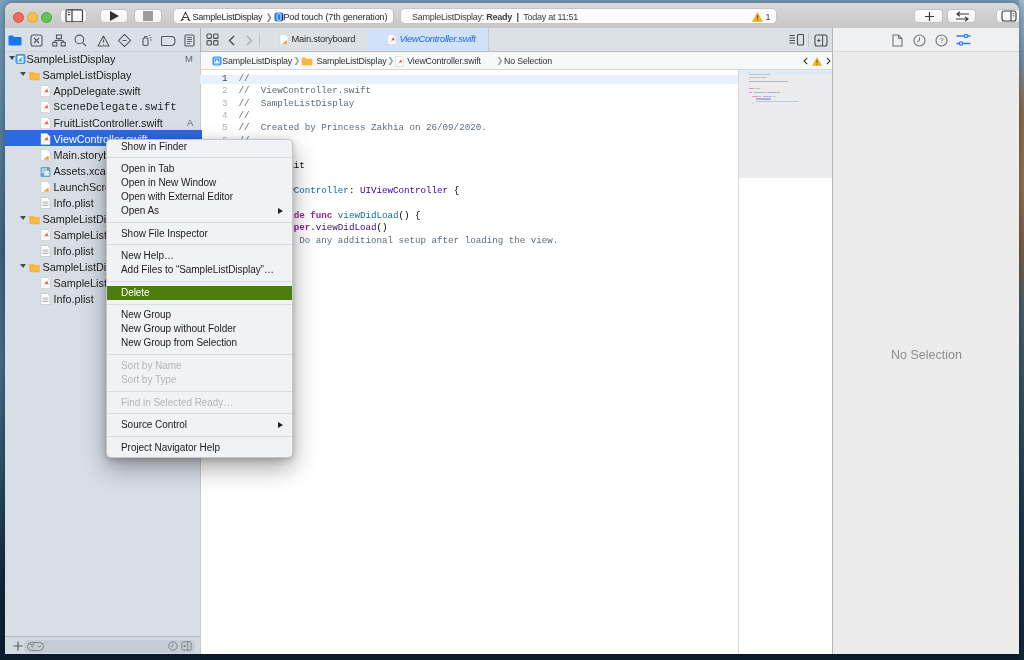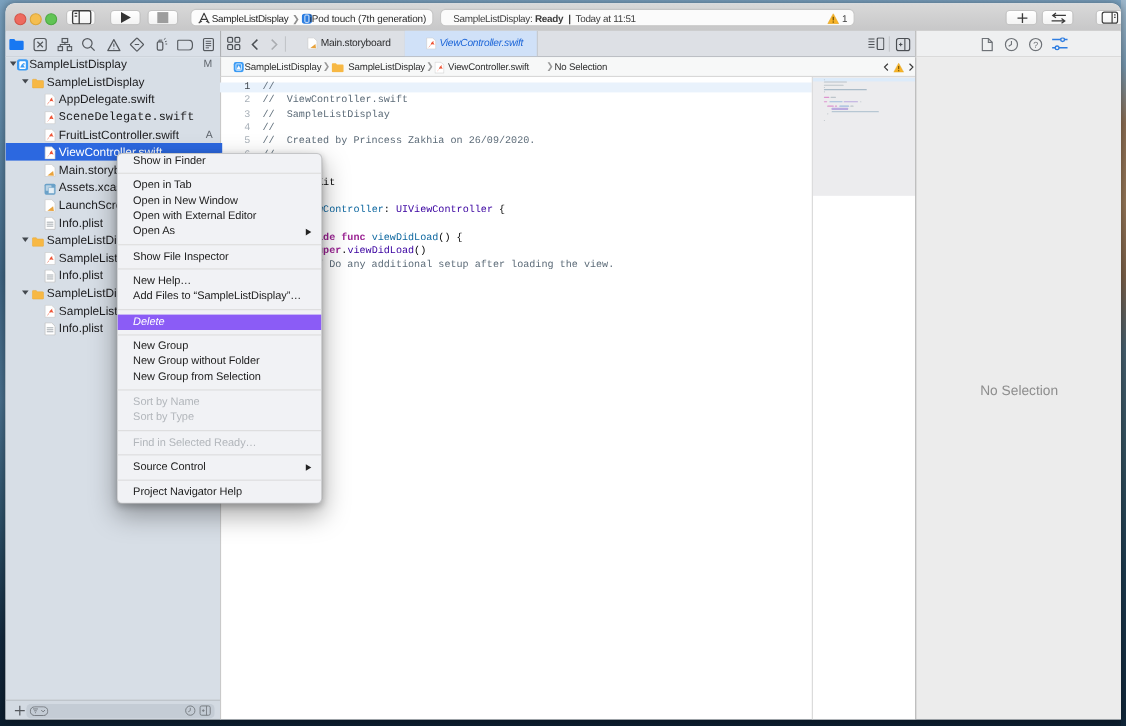--- a/index.html
+++ b/index.html
@@ -45,21 +45,21 @@
   .minimap{left:733px;top:67px;width:94px;height:584px;background:#fff;border-left:1px solid #d7d7d7;box-sizing:border-box;}
   .mmgray{position:absolute;left:0;top:0;width:94px;height:108px;background:#ececee;}
   .mmband{position:absolute;left:0;top:1.4px;width:94px;height:2.6px;background:#dcebfa;}
   .mbar{position:absolute;height:1.2px;border-radius:0.5px;opacity:0.68;}
   
   .insp{left:827px;top:49px;width:187px;height:602px;background:#ececec;border-left:1px solid #b4b4b4;box-sizing:border-box;}
   
   .menu{left:100.5px;top:135.5px;width:187.5px;background:#f1f2f5;border:1px solid rgba(0,0,0,.18);border-radius:5px;box-shadow:0 10px 24px rgba(0,0,0,.35),0 2px 6px rgba(0,0,0,.2);box-sizing:border-box;padding:0 0 2px 0;z-index:50;}
   .mi{height:14px;line-height:14px;padding-left:14.5px;font-size:10px;color:#1b1b1b;letter-spacing:-0.05px;position:relative;white-space:nowrap;}
   .mi.dis{color:#b2b6bb;}
-  .mi.hl{background:#8b5cf6;color:#fff;font-style:italic;}
+  .mi.hl{background:#4d7c0f;color:#fff;}
   .msep{height:1px;background:#dcdcdd;margin:3.8px 0;}
   .mar{position:absolute;right:9px;top:3.8px;width:0;height:0;border-top:3.4px solid transparent;border-bottom:3.4px solid transparent;border-left:5.4px solid #222;}
   svg{display:block;}
 </style>
 </head>
 <body>
 <div class="ab" style="left:1019px;top:0;width:5px;height:660px;background:linear-gradient(180deg,#9db7cb 0%,#7495ad 9%,#8b6d52 17%,#937556 28%,#7a5f48 38%,#465f6e 48%,#33505e 62%,#1d3a4e 78%,#102538 100%);"></div>
 <div class="win">
 
   <div class="ab toolbar"></div>

